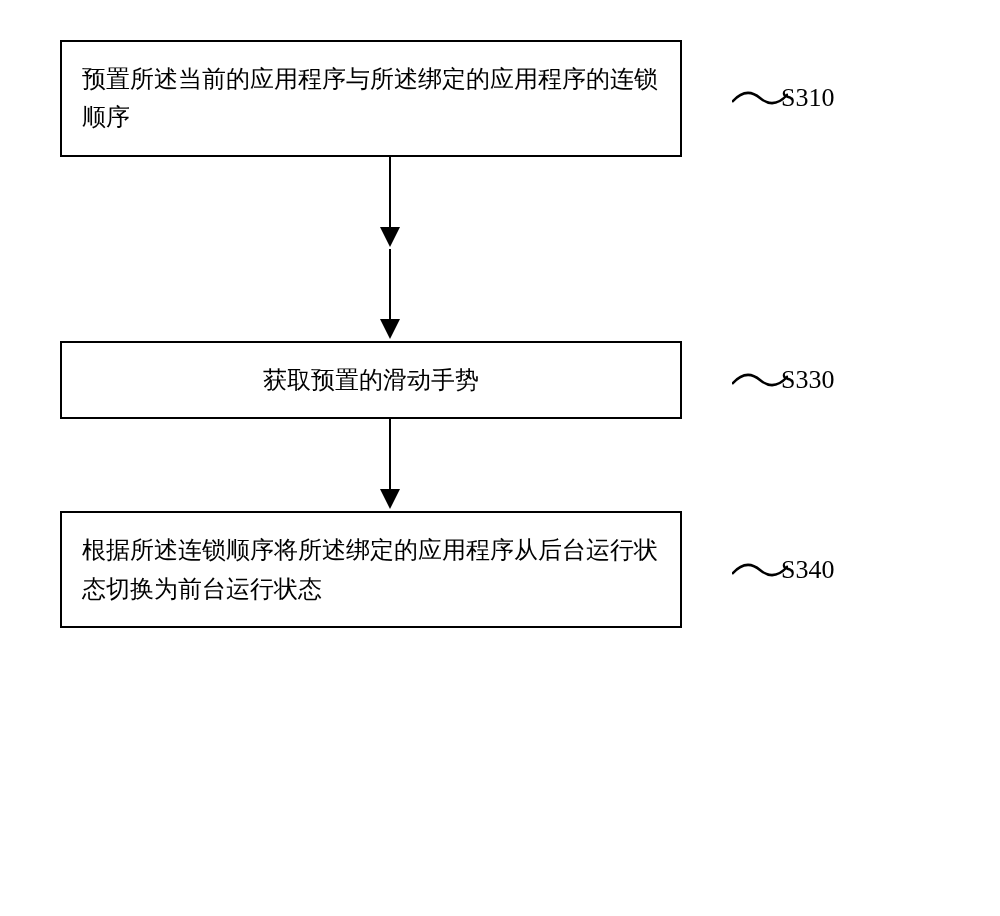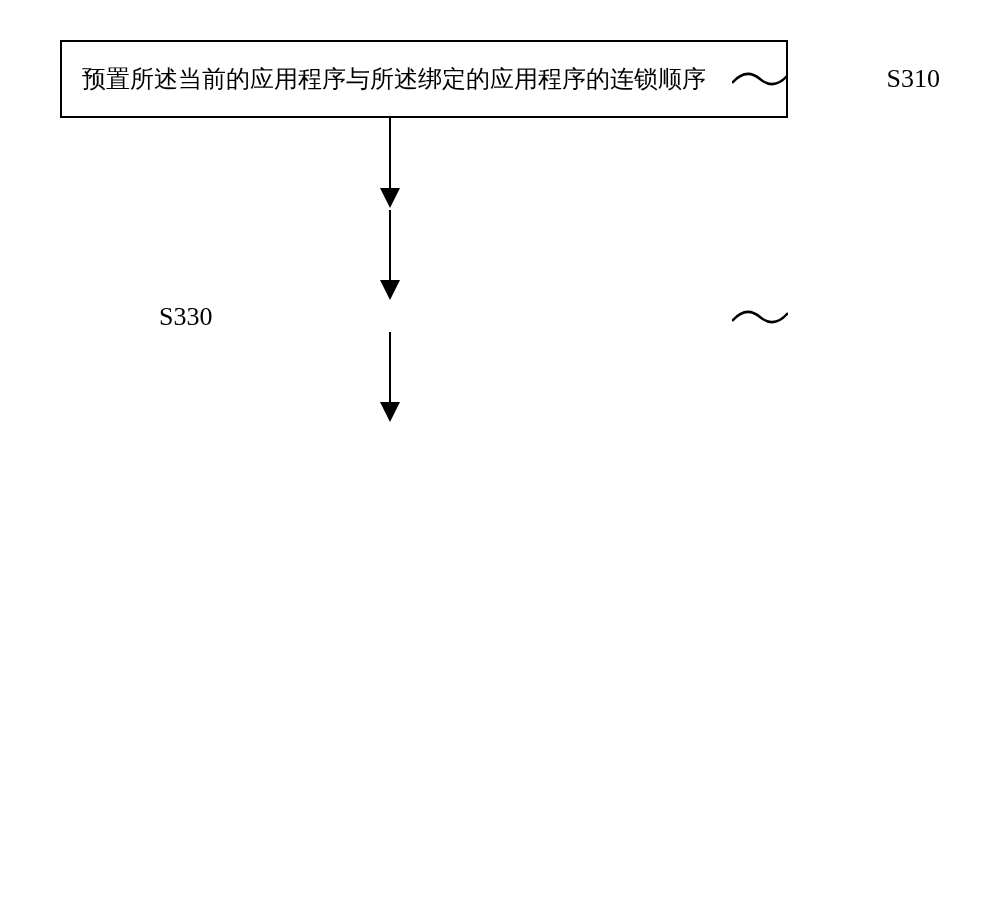--- a/index.html
+++ b/index.html
@@ -19,21 +19,21 @@
     left: 60px;
     top: 40px;
     width: 880px;
   }
   .step {
     display: flex;
     align-items: center;
     position: relative;
   }
   .box {
-    width: 728px;
+    width: 622px;
     border: 2px solid #000;
     padding: 18px 20px;
     font-size: 24px;
     line-height: 1.6;
     text-align: left;
     background: #fff;
   }
   .box.center-text {
     text-align: center;
   }
@@ -103,27 +103,41 @@
     <div class="arrowhead"></div>
   </div>
 
 
   <div class="connector">
     <div class="line"></div>
     <div class="arrowhead"></div>
   </div>
 
   <div class="step">
+    <div class="box center-text">
+      <span>获取预置的滑动手势</span>
+    </div>
     <div class="tilde">
       <svg viewBox="0 0 56 20">
           <path d="M 0 14 Q 14 -2 28 10 Q 42 22 56 6" stroke="#000" stroke-width="2.5" fill="none"></path>
         </svg>
     </div>
     <div class="label">S330</div>
   </div>
 
   <div class="connector">
     <div class="line"></div>
     <div class="arrowhead"></div>
   </div>
 
+  <div class="step">
+    <div class="box">
+      <span>根据所述连锁顺序将所述绑定的应用程序从后台运行状态切换为前台运行状态</span>
+    </div>
+    <div class="tilde">
+      <svg viewBox="0 0 56 20">
+          <path d="M 0 14 Q 14 -2 28 10 Q 42 22 56 6" stroke="#000" stroke-width="2.5" fill="none"></path>
+        </svg>
+    </div>
+    <div class="label">S340</div>
+  </div>
 
 </div>
 
 </body></html>

